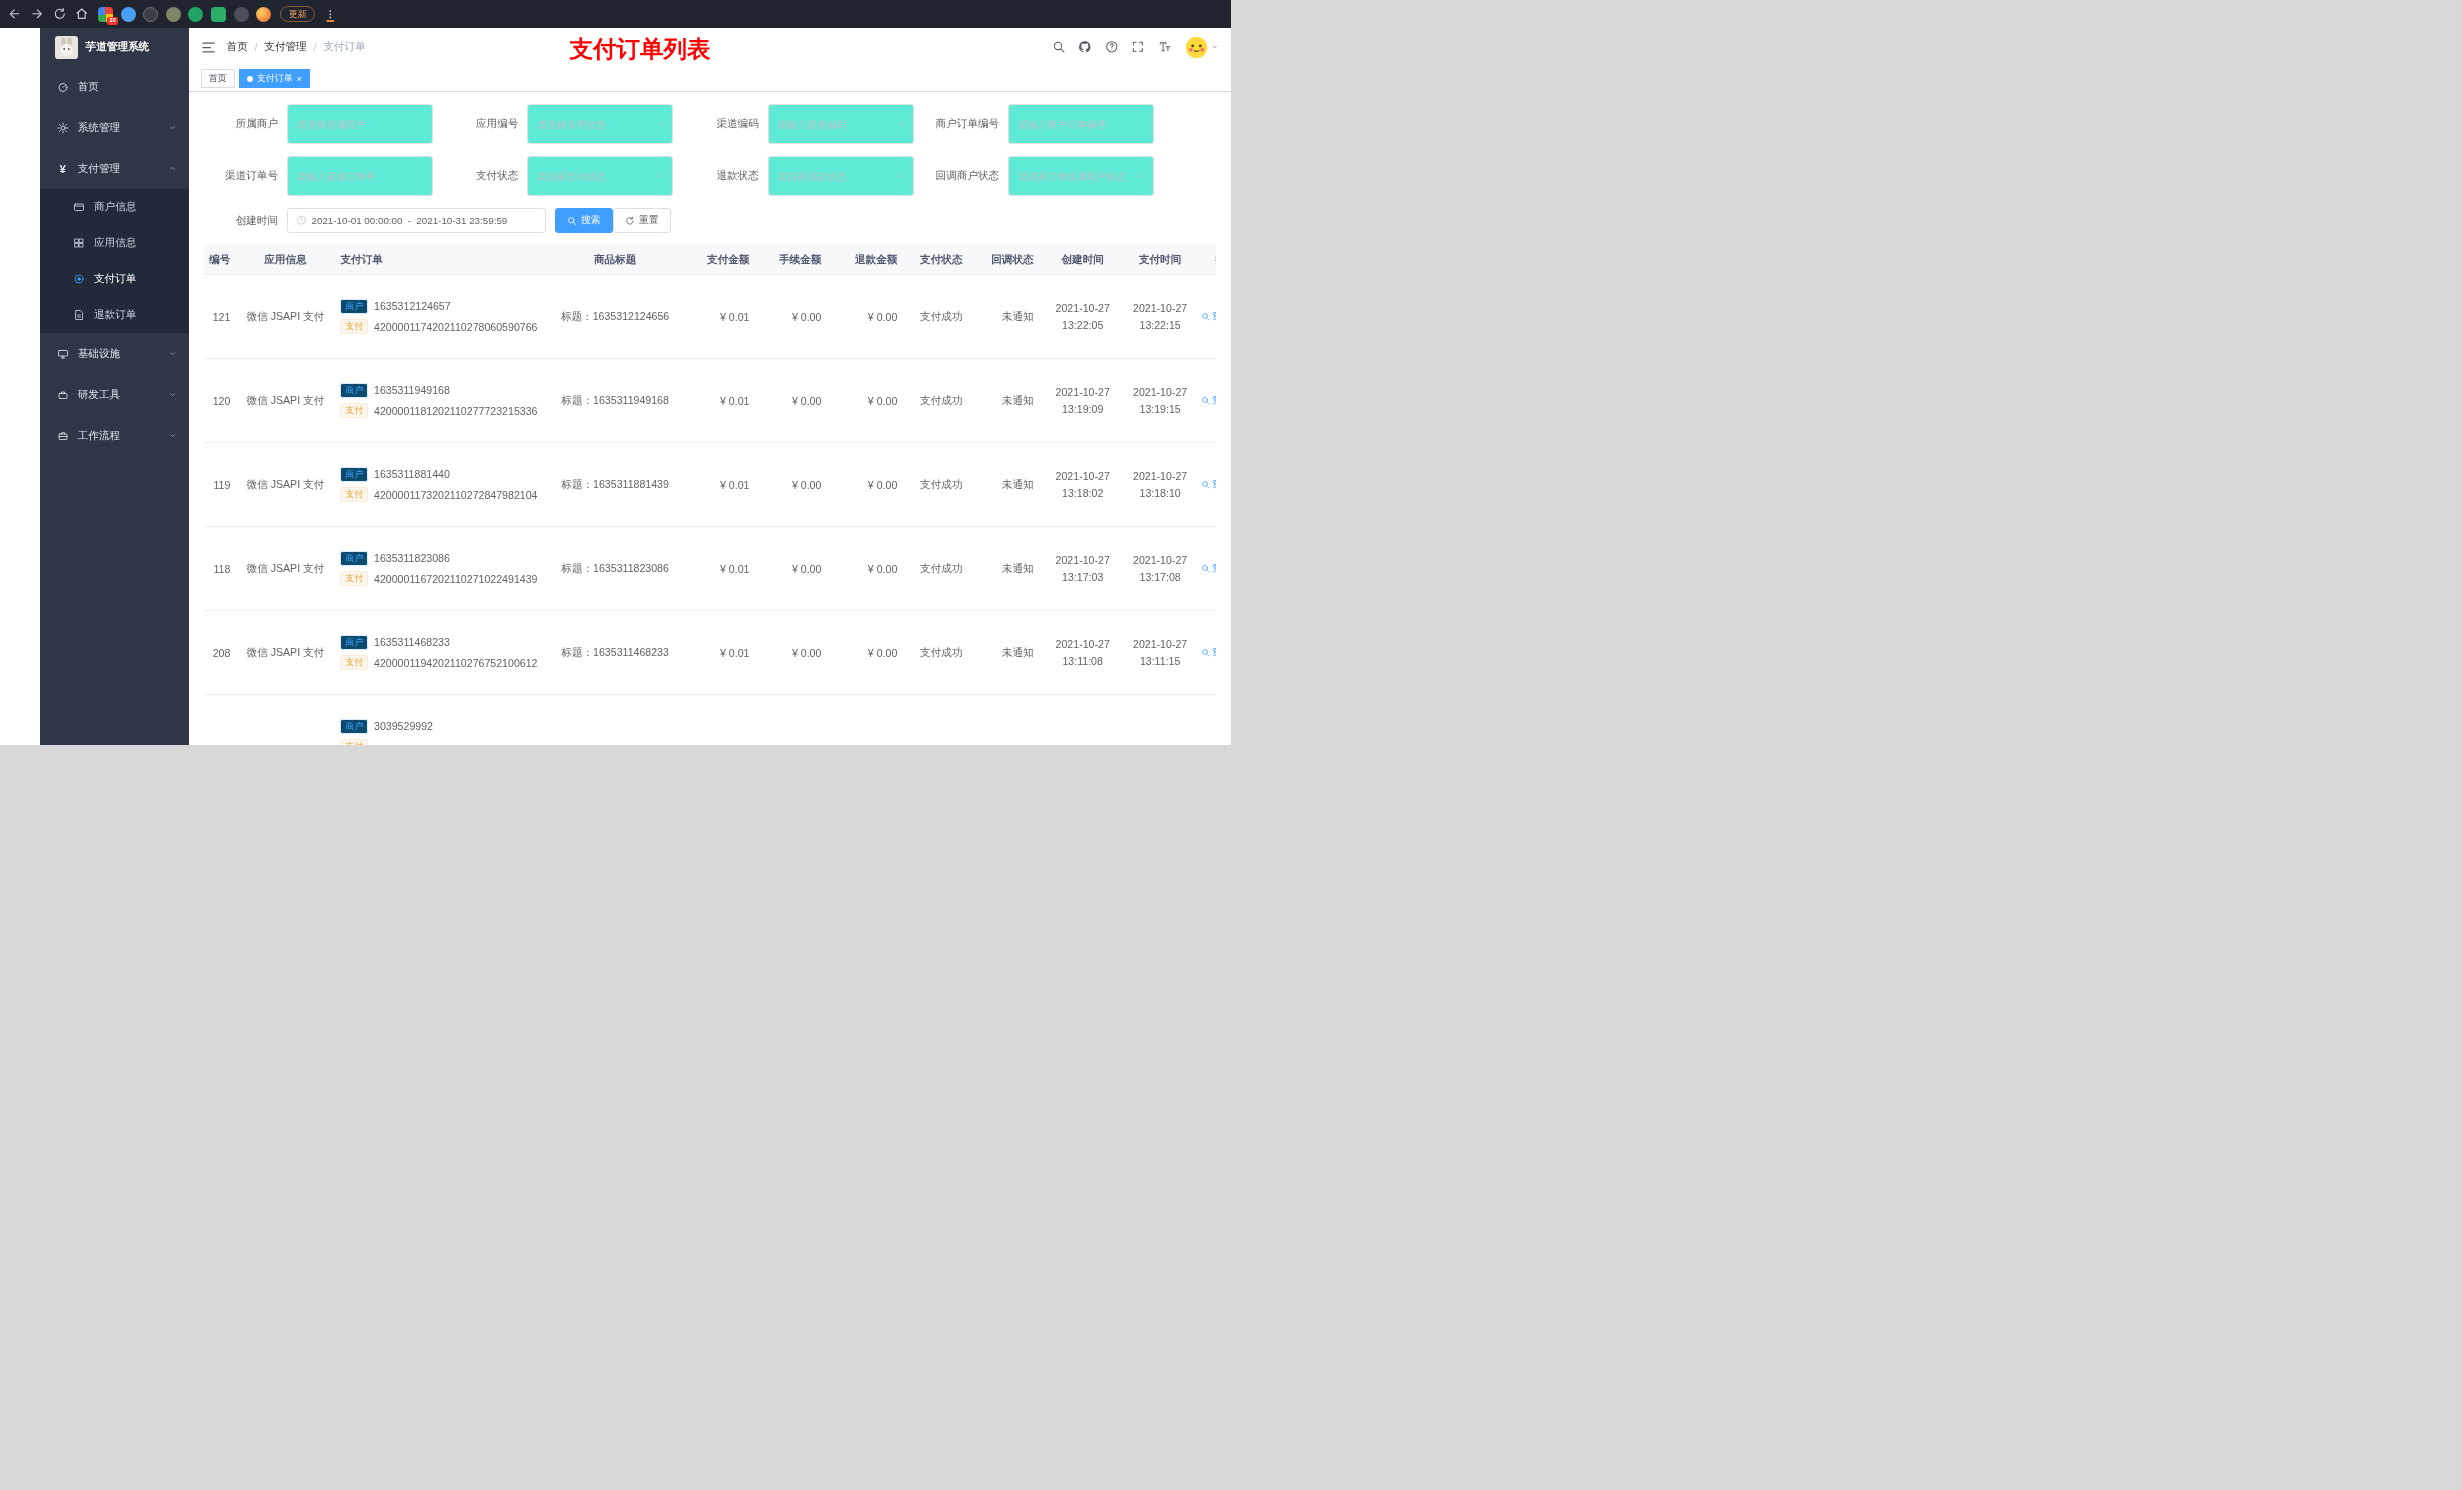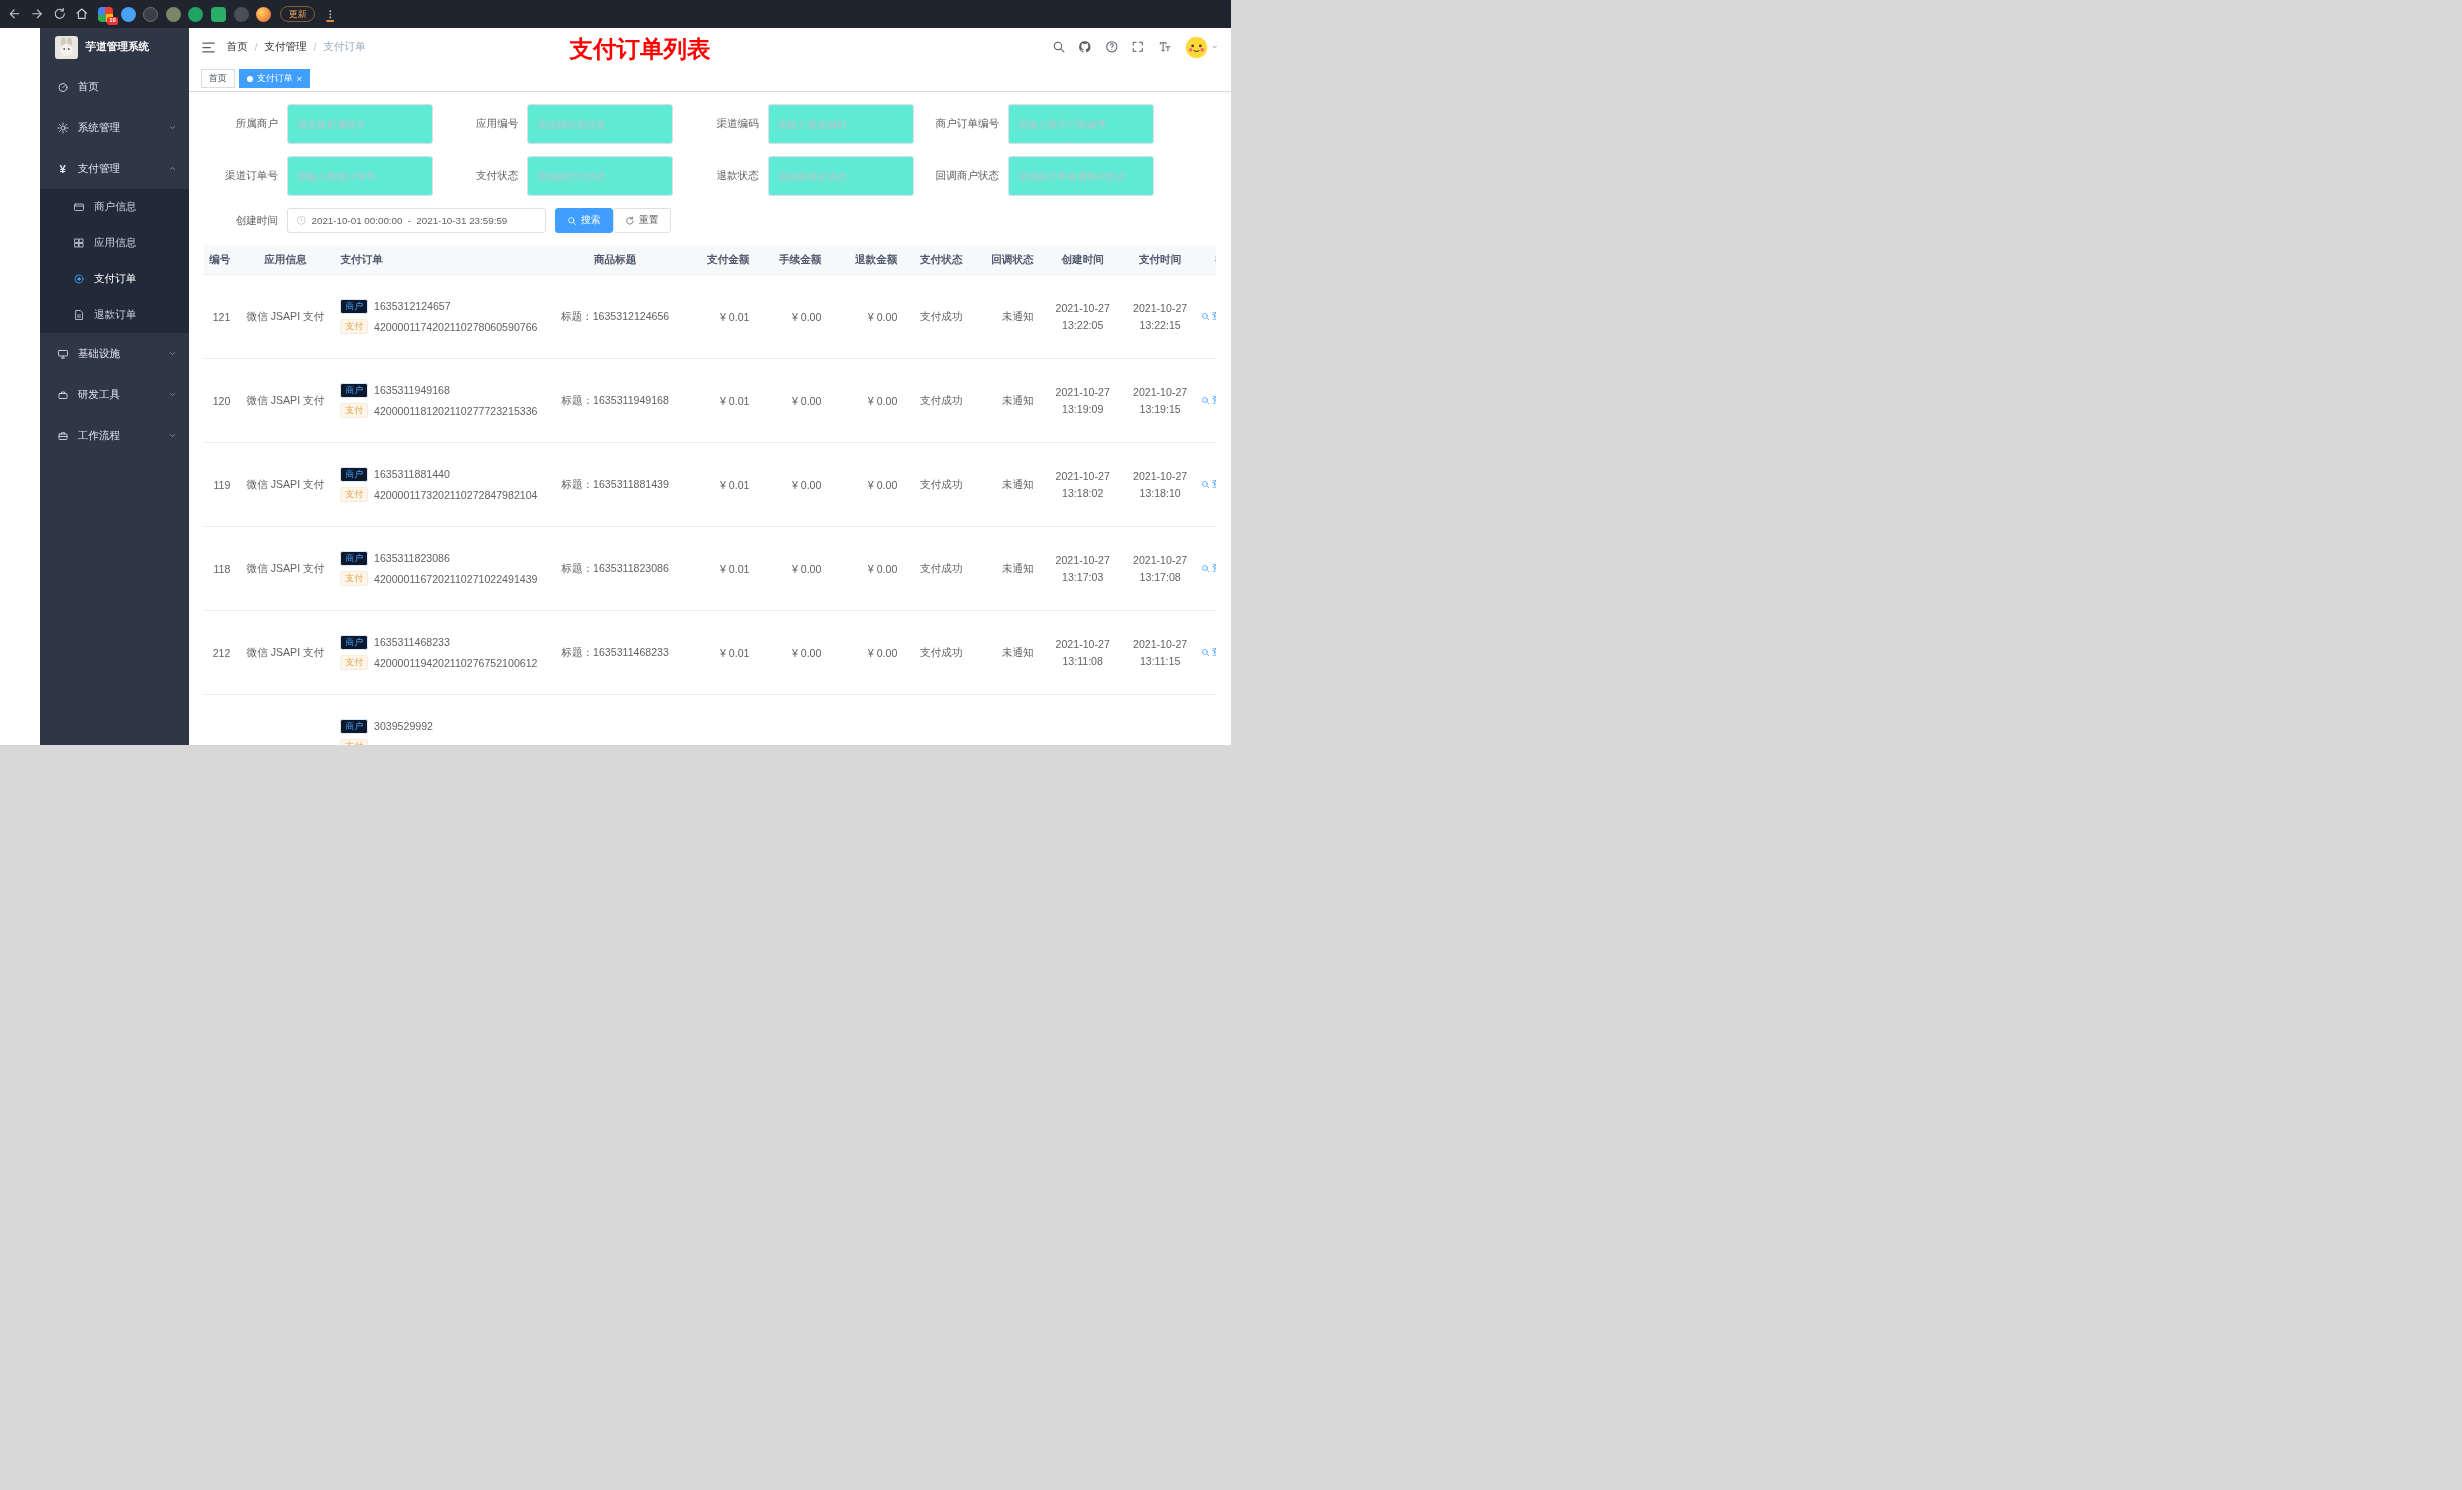--- a/index.html
+++ b/index.html
@@ -97,21 +97,21 @@
   .c-pa { width:80px; text-align:right; padding-right:12px; }
   .c-fe { width:72px;  text-align:right; padding-right:12px; }
   .c-re { width:76px; text-align:right; padding-right:12px; }
   .c-ps { width:64px;  text-align:center; }
   .c-ns { width:68px;  text-align:right; }
   .c-ct { width:83px; text-align:center; line-height:16.7px; }
   .c-pt { width:72px;  text-align:center; line-height:16.7px; }
   .c-ac { width:60px;  text-align:center; padding:0 3px; }
   .ord-line { display:flex; align-items:center; gap:6px; margin:5.3px 0; }
   .tag { display:inline-block; padding:0 3.8px; height:15px; line-height:13.6px; font-size:9px; border-radius:2.3px; border:0.8px solid; flex:none; }
-  .tag-blue { background:#0f172a; border-color:#d9ecff; color:#409eff; }
+  .tag-blue { background:#0c4a6e; border-color:#d9ecff; color:#409eff; }
   .tag-orange { background:#fdf6ec; border-color:#faecd8; color:#e6a23c; }
   .link { color:#409eff; cursor:pointer; display:inline-flex; align-items:center; gap:2.3px; font-size:9.8px; white-space:nowrap; }
   .link svg { width:9px; height:9px; stroke:#409eff; stroke-width:2; fill:none; stroke-linecap:round; }
 </style>
 </head>
 <body>
 
 <svg width="0" height="0" style="position:absolute">
   <defs>
     <g id="i-chevdown">
@@ -572,21 +572,21 @@
                 </div>
               <div class="c c-ac"><span class="link">
                     <svg viewBox="0 0 24 24">
                       <use href="#i-search"></use>
                     </svg>
                     <span>查看详情</span>
                   </span></div>
             </div>
 
             <div class="tr">
-              <div class="c c-id">212</div>
+              <div class="c c-id">208</div>
               <div class="c c-ch">微信 JSAPI 支付</div>
               <div class="c c-or">
                 <div class="ord-line">
                     <span class="tag tag-blue">商户</span>
                     <span>1635311468233</span>
                   </div>
                 <div class="ord-line">
                     <span class="tag tag-orange">支付</span>
                     <span>4200001194202110276752100612</span>
                   </div>

